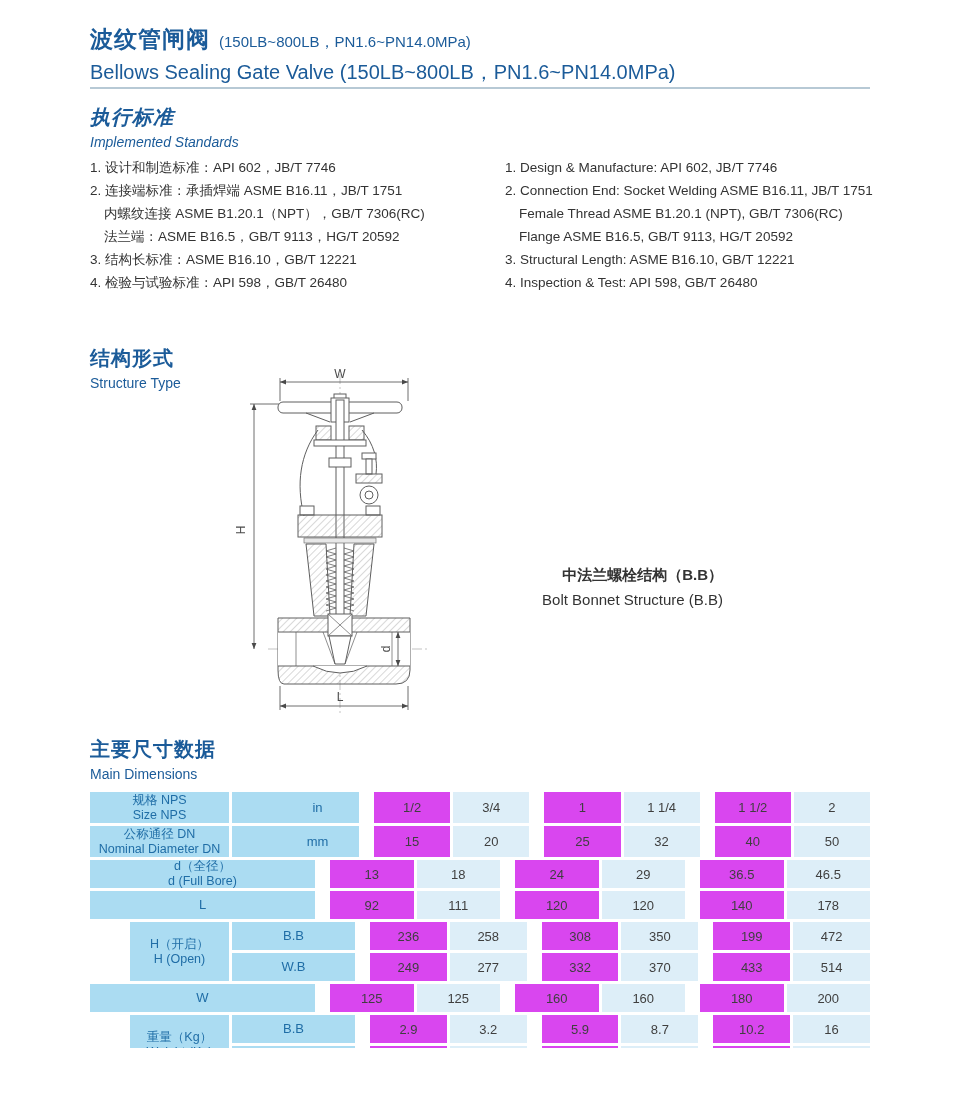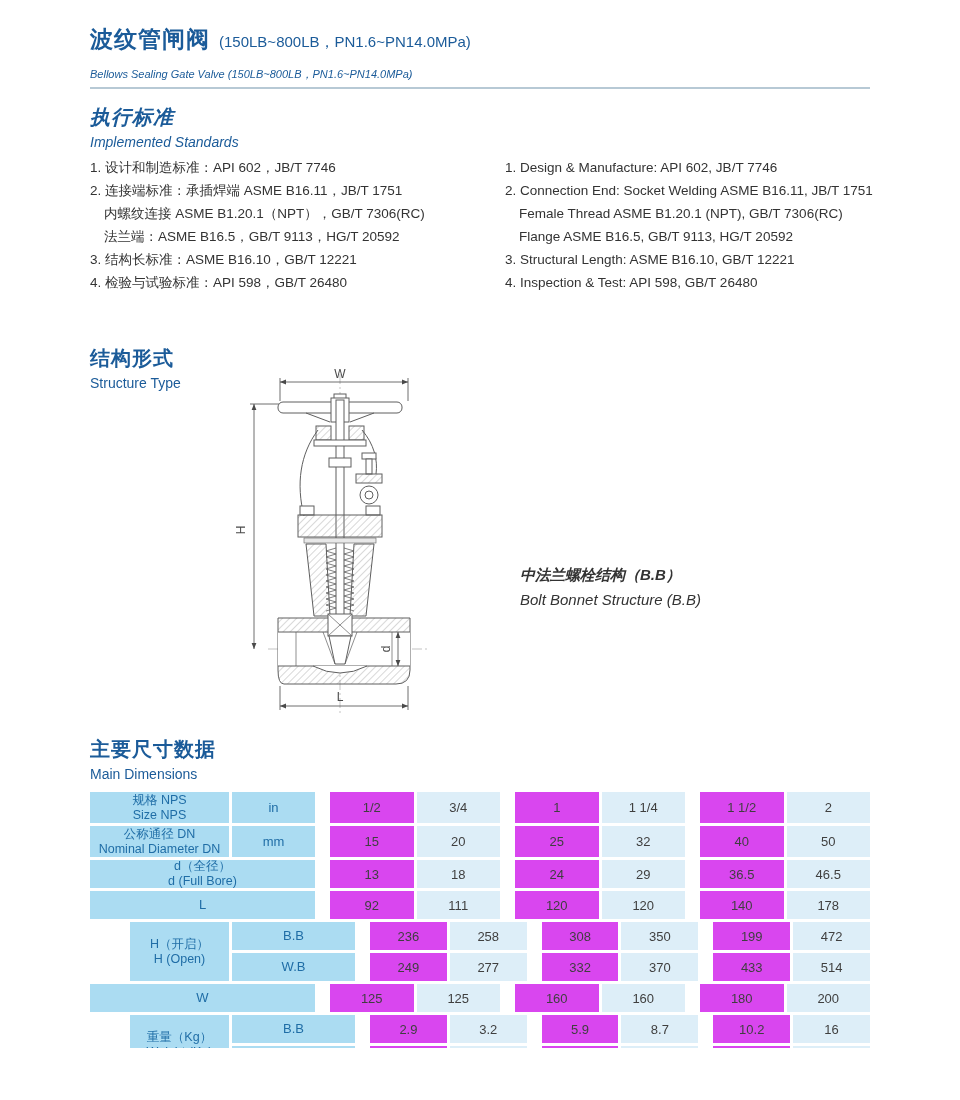--- a/index.html
+++ b/index.html
@@ -4,54 +4,54 @@
 <style>
   html,body { margin:0; padding:0; background:#ffffff; }
   .page { position:relative; width:960px; height:1048px; background:#ffffff;
           font-family:"Liberation Sans", sans-serif; overflow:hidden; }
 
   
   .hdr { position:absolute; left:90px; top:24px; }
   .hdr-line1 { display:flex; align-items:baseline; gap:9px; color:#1b5b99; }
   .t-zh  { font-size:23px; font-weight:bold; letter-spacing:1px; }
   .t-spec{ font-size:15px; }
-  .t-en  { font-size:11px; color:#1b5b99; margin-top:12px;font-style:italic; }
+  .t-en  { font-size:20px; color:#1b5b99; margin-top:4px; }
   .divider { position:absolute; left:90px; top:87px; width:780px; height:2px; background:#b7c9d5; }
 
   
   .sec { position:absolute; left:90px; color:#1b5b99; }
   .sec-zh { font-size:20px; font-weight:bold; letter-spacing:1px; }
   .sec-en { font-size:14px; margin-top:3px; }
   #sec-standards  { top:104px;font-style:italic; }
   #sec-structure  { top:316px;margin-top:29px; }
   #sec-dimensions { top:736px; }
 
   
   .std-col { position:absolute; top:156px; font-size:13.5px; color:#333; }
   #std-zh { left:90px;  width:405px; }
   #std-en { left:505px; width:380px; }
   .std-line { height:23px; line-height:23px; white-space:nowrap; }
   .indent { padding-left:14px; }
 
   
   .draw { position:absolute; left:228px; top:368px; width:252px; height:352px; }
-  .caption { position:absolute; left:520px; top:566px; width:216px; text-align:left; color:#333;font-style:italic; }
+  .caption { position:absolute; left:507px; top:566px; width:216px; text-align:right; color:#333; }
   .cap-zh { font-size:15px; font-weight:600; }
   .cap-en { font-size:15px; margin-top:6px; }
 
   
   .dim-table { position:absolute; left:90px; top:792px; width:780px;
                display:flex; flex-direction:column; gap:3px; font-size:13px; }
   .trow { display:flex; gap:3px; height:28px; }
   .trow.tall { height:31px; }
   .cell { display:flex; align-items:center; justify-content:center; text-align:center; }
   .lab  { background:#abdcf2; color:#1f6da6; flex-direction:column; line-height:1.18; }
   .lab .ln { font-size:12.5px; }
   .lab.one { font-size:13px; }
-  .wA { width:139px; } .wB { width:83px; } .wFull { width:225px; }
+  .wA { width:139px; } .wB { width:83px;padding-left:44px; } .wFull { width:225px; }
   .gLabel { width:99px; } .wB2 { width:123px; }
   .d  { flex:1; color:#3f3f3f; }
   .cl { background:#d946ef;margin-left:12px; }
   .ct { background:#ddeef8; }
   .tgroup { display:flex; gap:3px;padding-left:40px; }
   .gRight { flex:1; display:flex; flex-direction:column; gap:3px; }
   .gRow { display:flex; gap:3px; height:28px; }
 
   
   .draw svg text { font-family:"Liberation Sans", sans-serif; font-size:12px; fill:#4a4a4a; }

